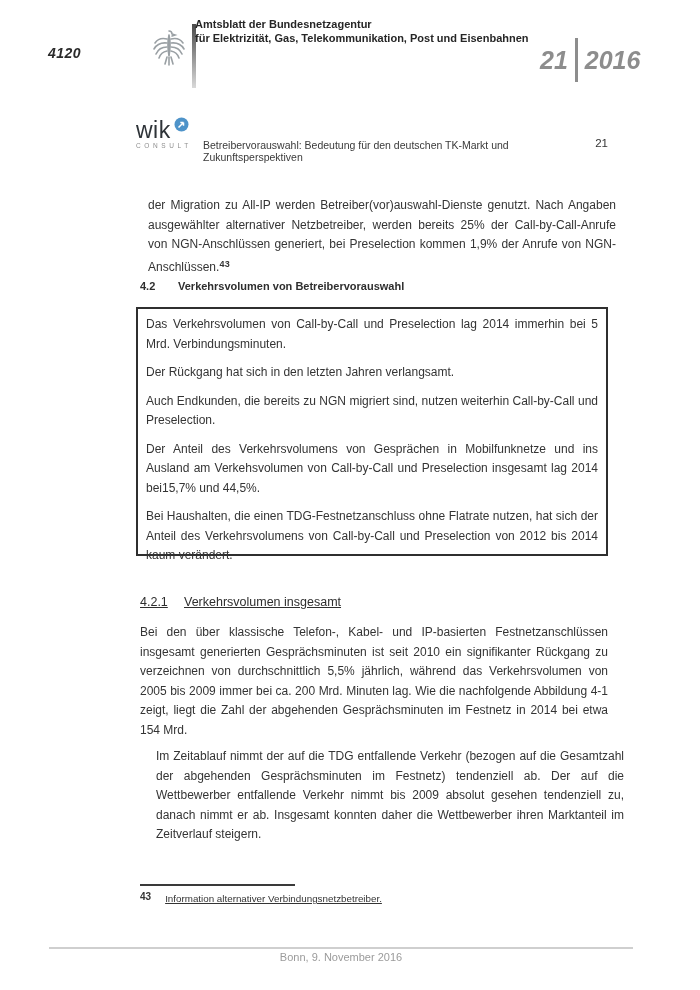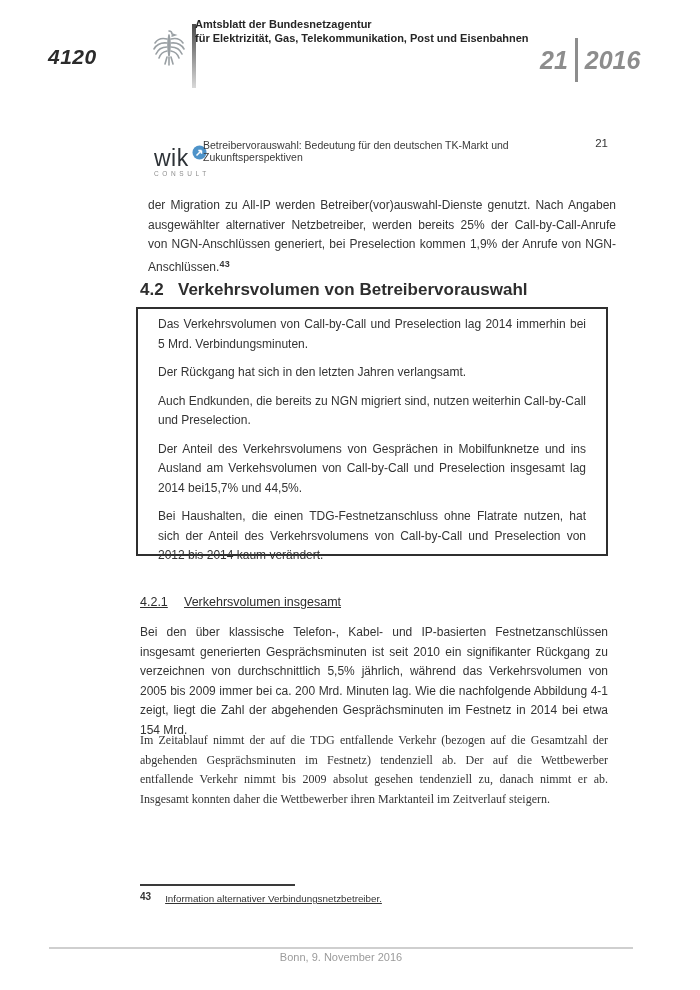--- a/index.html
+++ b/index.html
@@ -7,70 +7,70 @@
     position:relative;
     width:700px;height:990px;
     background:#ffffff;
     font-family:"Liberation Sans", sans-serif;
     color:#333;
     overflow:hidden;
   }
   
   .gazette-pagenum{
     position:absolute;left:48px;top:45px;
-    font-size:21px;font-weight:bold;font-style:italic;color:#2b2b2b;
+    font-size:14px;font-weight:bold;font-style:italic;color:#2b2b2b;
     letter-spacing:.5px;
   }
   .eagle{position:absolute;left:151px;top:26px;}
   .eagle-bar{
     position:absolute;left:192px;top:24px;width:4px;height:64px;
     background:linear-gradient(#4a4a4a 0%, #8a8a8a 45%, #d9d9d9 100%);
   }
   .gazette-titleblock{
     position:absolute;left:195px;top:18px;width:352px;text-align:left;
   }
   .gazette-title{font-size:11px;font-weight:bold;color:#262626;line-height:13.5px;}
   .gazette-subtitle{font-size:10.5px;color:#8d8d8d;margin-top:5px;line-height:13px;}
   .issue{
     position:absolute;left:540px;top:38px;width:120px;
     display:flex;align-items:center;
     font-size:25px;font-weight:bold;font-style:italic;color:#8d8d8d;
   }
   .issue-bar{width:3px;height:44px;background:#8d8d8d;margin:0 7px;flex:none;}
   
-  .wik{position:absolute;left:154px;top:117px;width:60px;margin-top:28px;}
+  .wik{position:absolute;left:136px;top:117px;width:60px;}
   .wik-word{font-size:23px;color:#2e3338;letter-spacing:.5px;line-height:22px;display:inline-block;}
   .wik-globe{display:inline-block;vertical-align:6px;margin-left:3px;}
   .wik-sub{font-size:6.5px;letter-spacing:3.6px;color:#8f8f8f;margin-top:0px;}
   .running-title{
     position:absolute;left:203px;top:139px;width:360px;
     font-size:10.5px;color:#3a3a3a;
   }
   .report-pagenum{
     position:absolute;left:560px;top:137px;width:48px;text-align:right;
     font-size:11.5px;color:#333;
   }
   
   .bodytext{
     position:absolute;left:140px;width:468px;
     font-size:12px;line-height:19.5px;color:#343434;
     text-align:justify;
   }
   .fn-ref{font-weight:bold;font-size:9px;vertical-align:4px;letter-spacing:.3px;}
   .sec-heading{
     position:absolute;left:140px;width:468px;
-    display:flex;font-size:17px;color:#2e2e2e;
+    display:flex;font-size:11px;color:#2e2e2e;
   }
   .sec-heading.bold{font-weight:bold;}
   .sec-heading .num{flex:none;width:38px;}
   .sec-heading.sub .num{width:44px;}
   .summary-box{
     position:absolute;left:136px;top:307px;width:472px;height:249px;
     box-sizing:border-box;border:2px solid #2f2f2f;
-    padding:6px 20px;
+    padding:6px 8px;
   }
   .summary-box p{
     margin:0 0 9px 0;
     font-size:12px;line-height:19.5px;color:#343434;text-align:justify;
   }
   .summary-box p:last-child{margin-bottom:2px;}
   
   .fn-rule{position:absolute;left:140px;top:884px;width:155px;border-top:2px solid #3a3a3a;}
   .footnote{position:absolute;left:140px;top:891px;width:468px;font-size:9.8px;color:#343434;text-decoration:underline;}
   .footnote .fn-num{font-weight:bold;font-size:10px;display:inline-block;vertical-align:2px;margin-right:14px;}
@@ -142,21 +142,21 @@
     <p>Der Anteil des Verkehrsvolumens von Gesprächen in Mobilfunknetze und ins Ausland am Verkehsvolumen von Call-by-Call und Preselection insgesamt lag 2014 bei15,7% und 44,5%.</p>
     <p>Bei Haushalten, die einen TDG-Festnetzanschluss ohne Flatrate nutzen, hat sich der Anteil des Verkehrsvolumens von Call-by-Call und Preselection von 2012 bis 2014 kaum verändert.</p>
   </div>
 
   <div class="sec-heading sub" style="top:595px;font-size:12.5px;text-decoration:underline;">
     <span class="num">4.2.1</span>
     <span>Verkehrsvolumen insgesamt</span>
   </div>
 
   <p class="bodytext" style="top:623px;margin:0;">Bei den über klassische Telefon-, Kabel- und IP-basierten Festnetzanschlüssen insgesamt generierten Gesprächsminuten ist seit 2010 ein signifikanter Rückgang zu verzeichnen von durchschnittlich 5,5% jährlich, während das Verkehrsvolumen von 2005 bis 2009 immer bei ca. 200 Mrd. Minuten lag. Wie die nachfolgende Abbildung 4-1 zeigt, liegt die Zahl der abgehenden Gesprächsminuten im Festnetz in 2014 bei etwa 154 Mrd.</p>
-  <p class="bodytext" style="top:731px;margin:0;font-family:Liberation Serif, serif;">Im Zeitablauf nimmt der auf die TDG entfallende Verkehr (bezogen auf die Gesamtzahl der abgehenden Gesprächsminuten im Festnetz) tendenziell ab. Der auf die Wettbewerber entfallende Verkehr nimmt bis 2009 absolut gesehen tendenziell zu, danach nimmt er ab. Insgesamt konnten daher die Wettbewerber ihren Marktanteil im Zeitverlauf steigern.</p>
+  <p class="bodytext" style="top:731px;margin:16px;">Im Zeitablauf nimmt der auf die TDG entfallende Verkehr (bezogen auf die Gesamtzahl der abgehenden Gesprächsminuten im Festnetz) tendenziell ab. Der auf die Wettbewerber entfallende Verkehr nimmt bis 2009 absolut gesehen tendenziell zu, danach nimmt er ab. Insgesamt konnten daher die Wettbewerber ihren Marktanteil im Zeitverlauf steigern.</p>
 
   <div class="fn-rule"></div>
   <div class="footnote">
     <span class="fn-num">43</span><span>Information alternativer Verbindungsnetzbetreiber.</span>
   </div>
 
   <div class="footer-rule"></div>
   <div class="footer-date">Bonn, 9. November 2016</div>
 
 </div>

